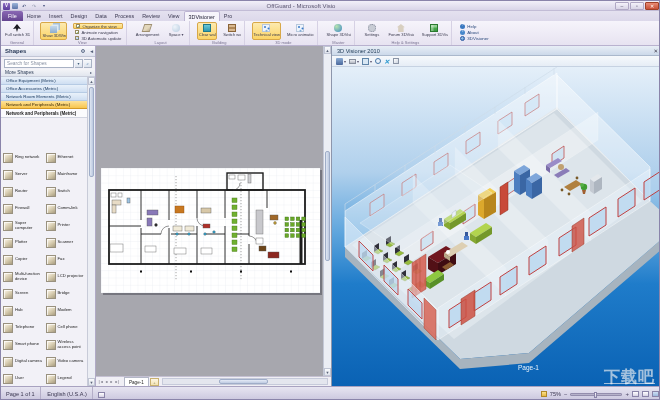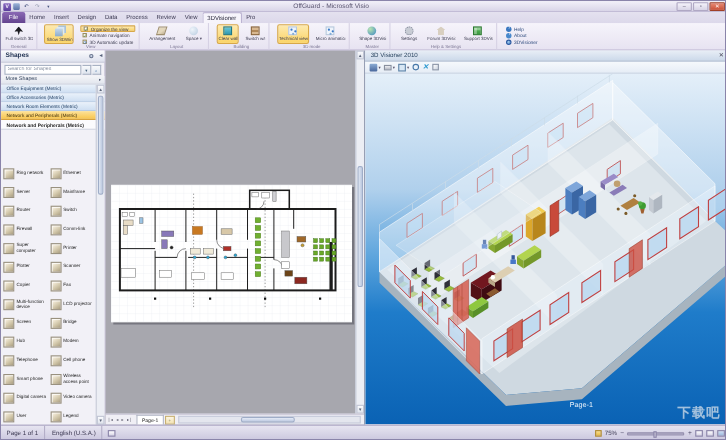--- a/index.html
+++ b/index.html
@@ -131,22 +131,22 @@
   
   #statusbar{position:absolute;left:0;top:385px;width:660px;height:15px;
     background:linear-gradient(#e7e5f1,#c9c5dd);border-top:1px solid #a8a2c0;font-size:5.6px;color:#3a3750;}
   .seg{display:inline-block;height:14px;line-height:14px;padding:0 5px;border-right:1px solid #b4aec8;}
   #sb-right{position:absolute;right:2px;top:0;height:14px;display:flex;align-items:center;gap:3px;}
   .sb-macro{width:6px;height:6px;background:linear-gradient(#fbe08a,#e8b842);border:0.5px solid #b08828;}
   .zoomtrack{width:52px;height:3px;background:#b6b2ca;border:1px solid #948ead;position:relative;border-radius:1px;}
   .zoomthumb{position:absolute;left:45%;top:-2px;width:3px;height:6px;background:linear-gradient(#fbfbfd,#cfcbdf);border:1px solid #8a84a8;}
   .zbtn{font-size:6px;color:#4a4664;line-height:12px;}
   .sb-ico{width:7px;height:6px;border:1px solid #8a84a8;background:linear-gradient(#fff,#d6d2e4);}
-  #watermark{position:absolute;right:4px;top:366px;font-size:12px;font-weight:bold;letter-spacing:1px;
-    color:rgba(255,255,255,.55);z-index:60;text-shadow:0 0 1px rgba(120,150,180,.4);}
+  #watermark{position:absolute;right:4px;top:366px;font-size:16px;font-weight:bold;letter-spacing:1px;
+    color:rgba(255,255,255,.55);z-index:60;text-shadow:0 0 1px rgba(120,150,180,.4);text-decoration:underline;}
 </style>
 </head>
 <body>
 
 <div id="app">
 
   <div id="titlebar">
     <div id="qat">
       <span class="qi qi-visio">V</span>
       <span class="qi qi-save"></span>

